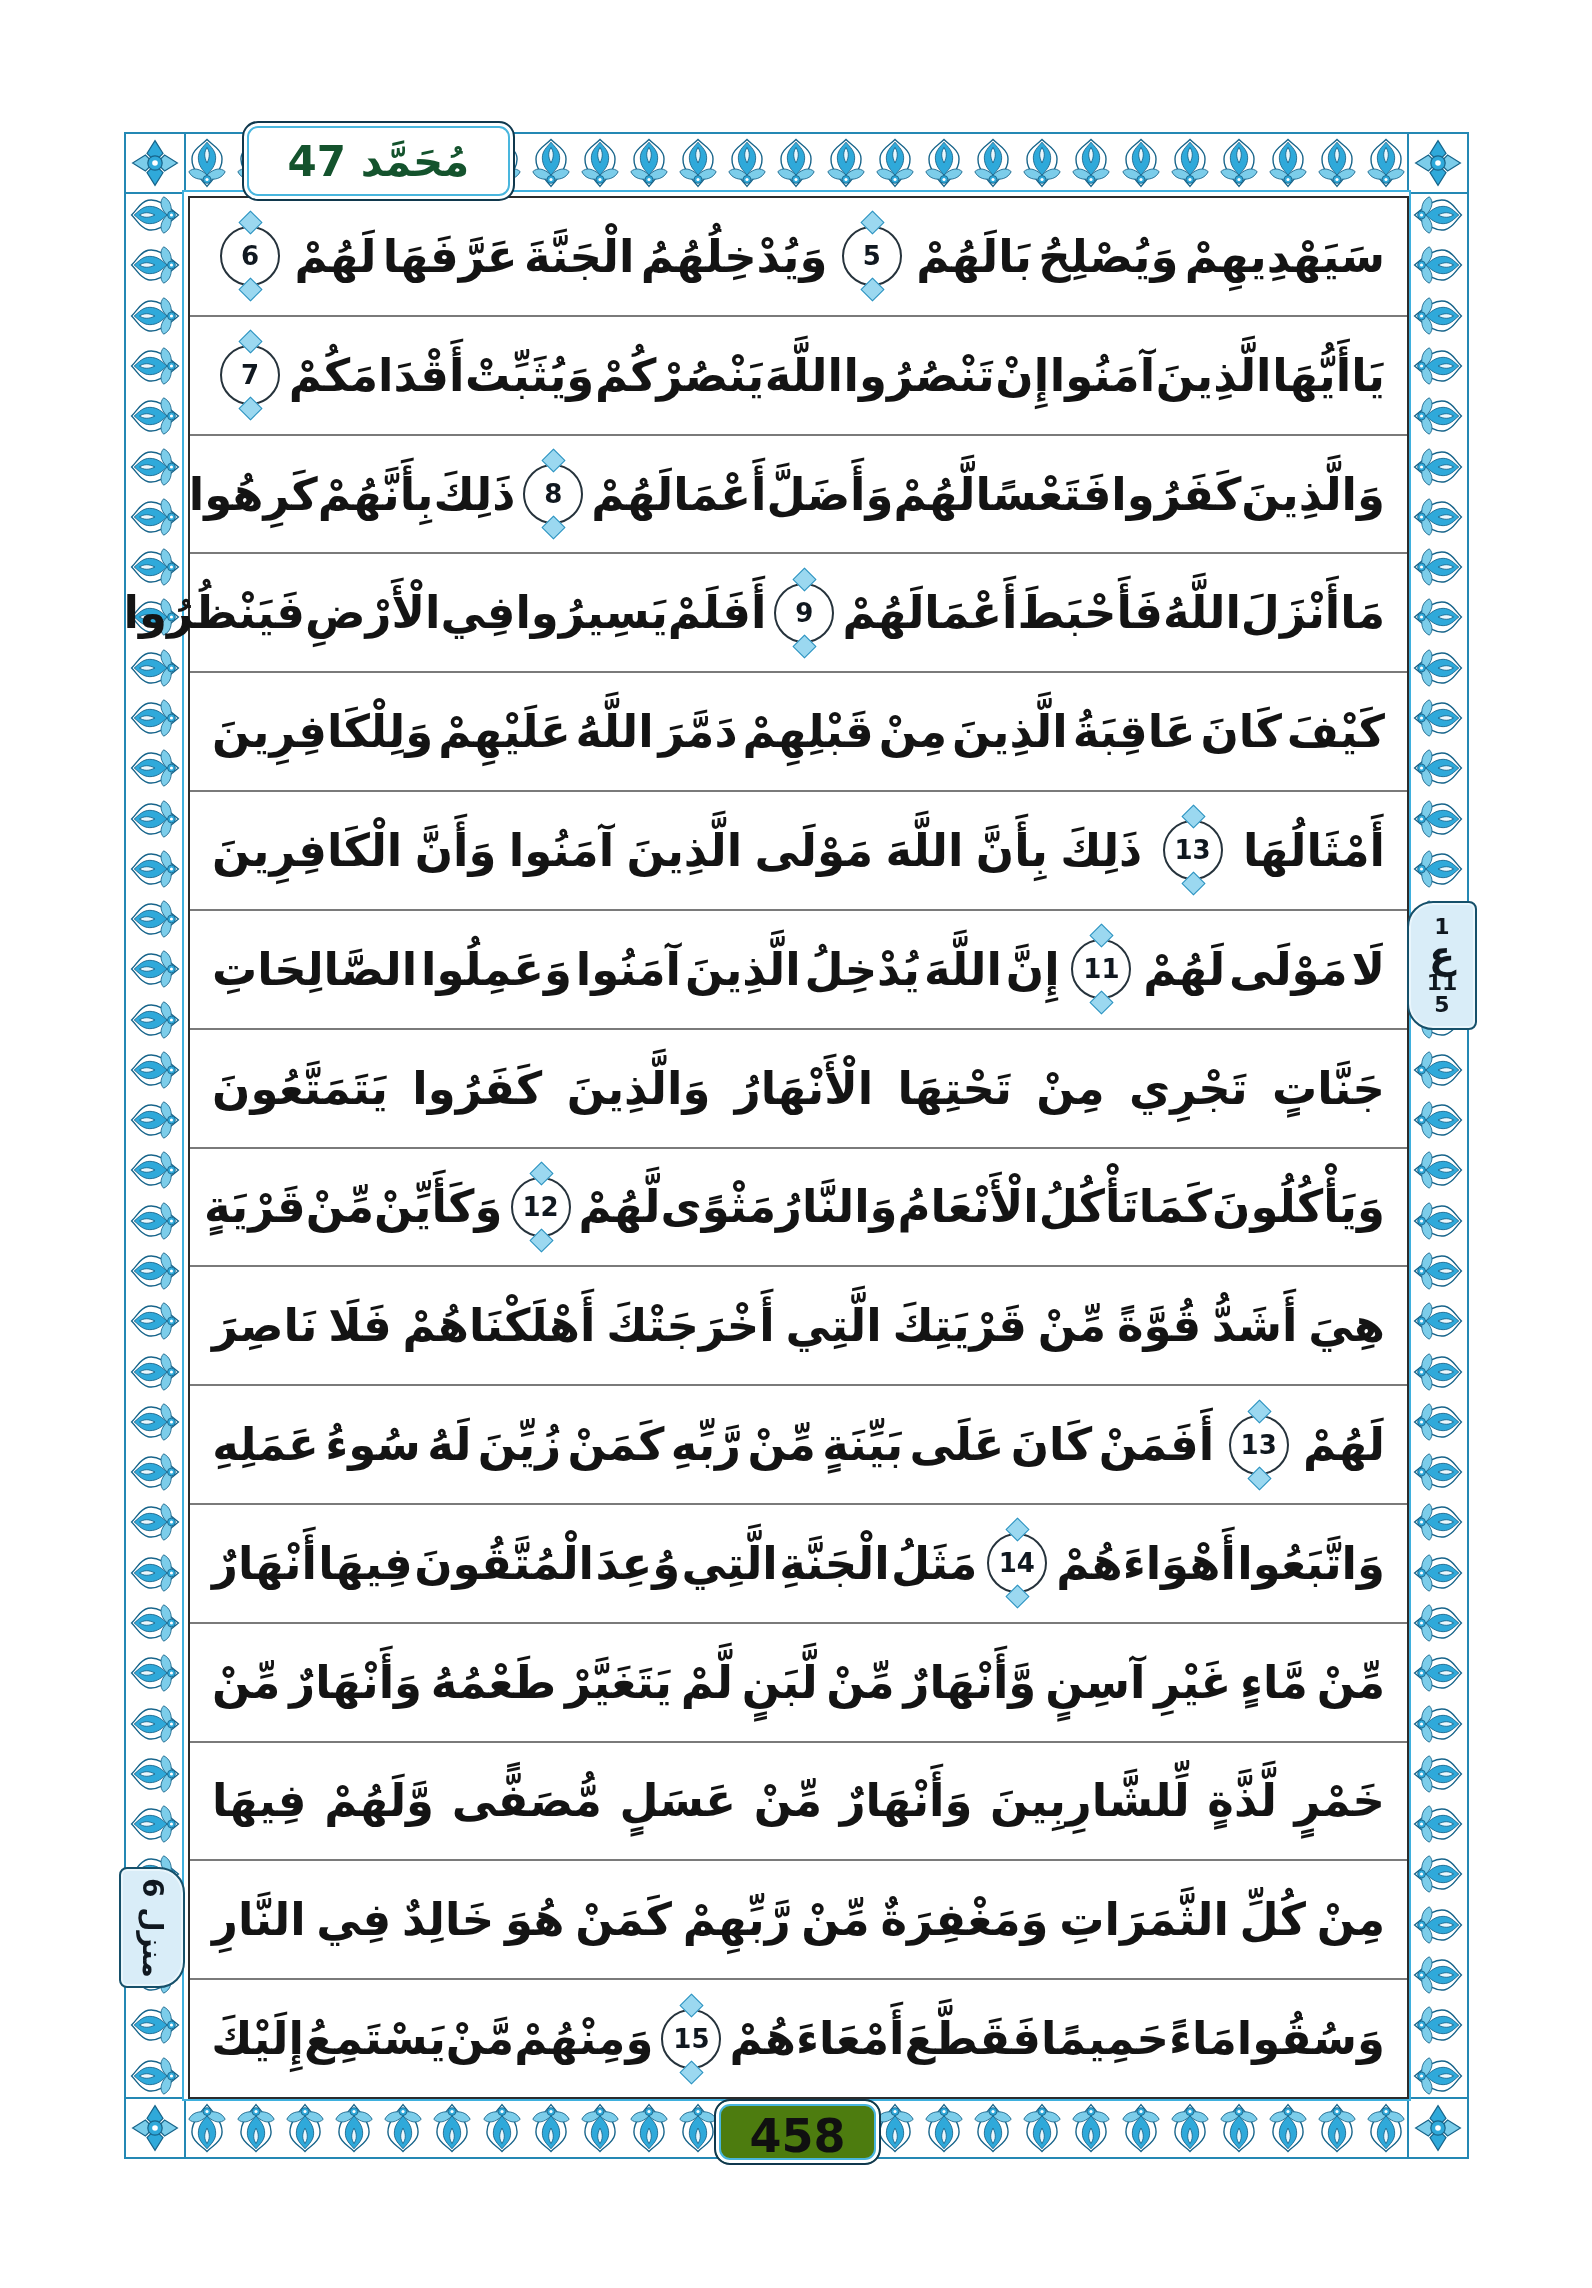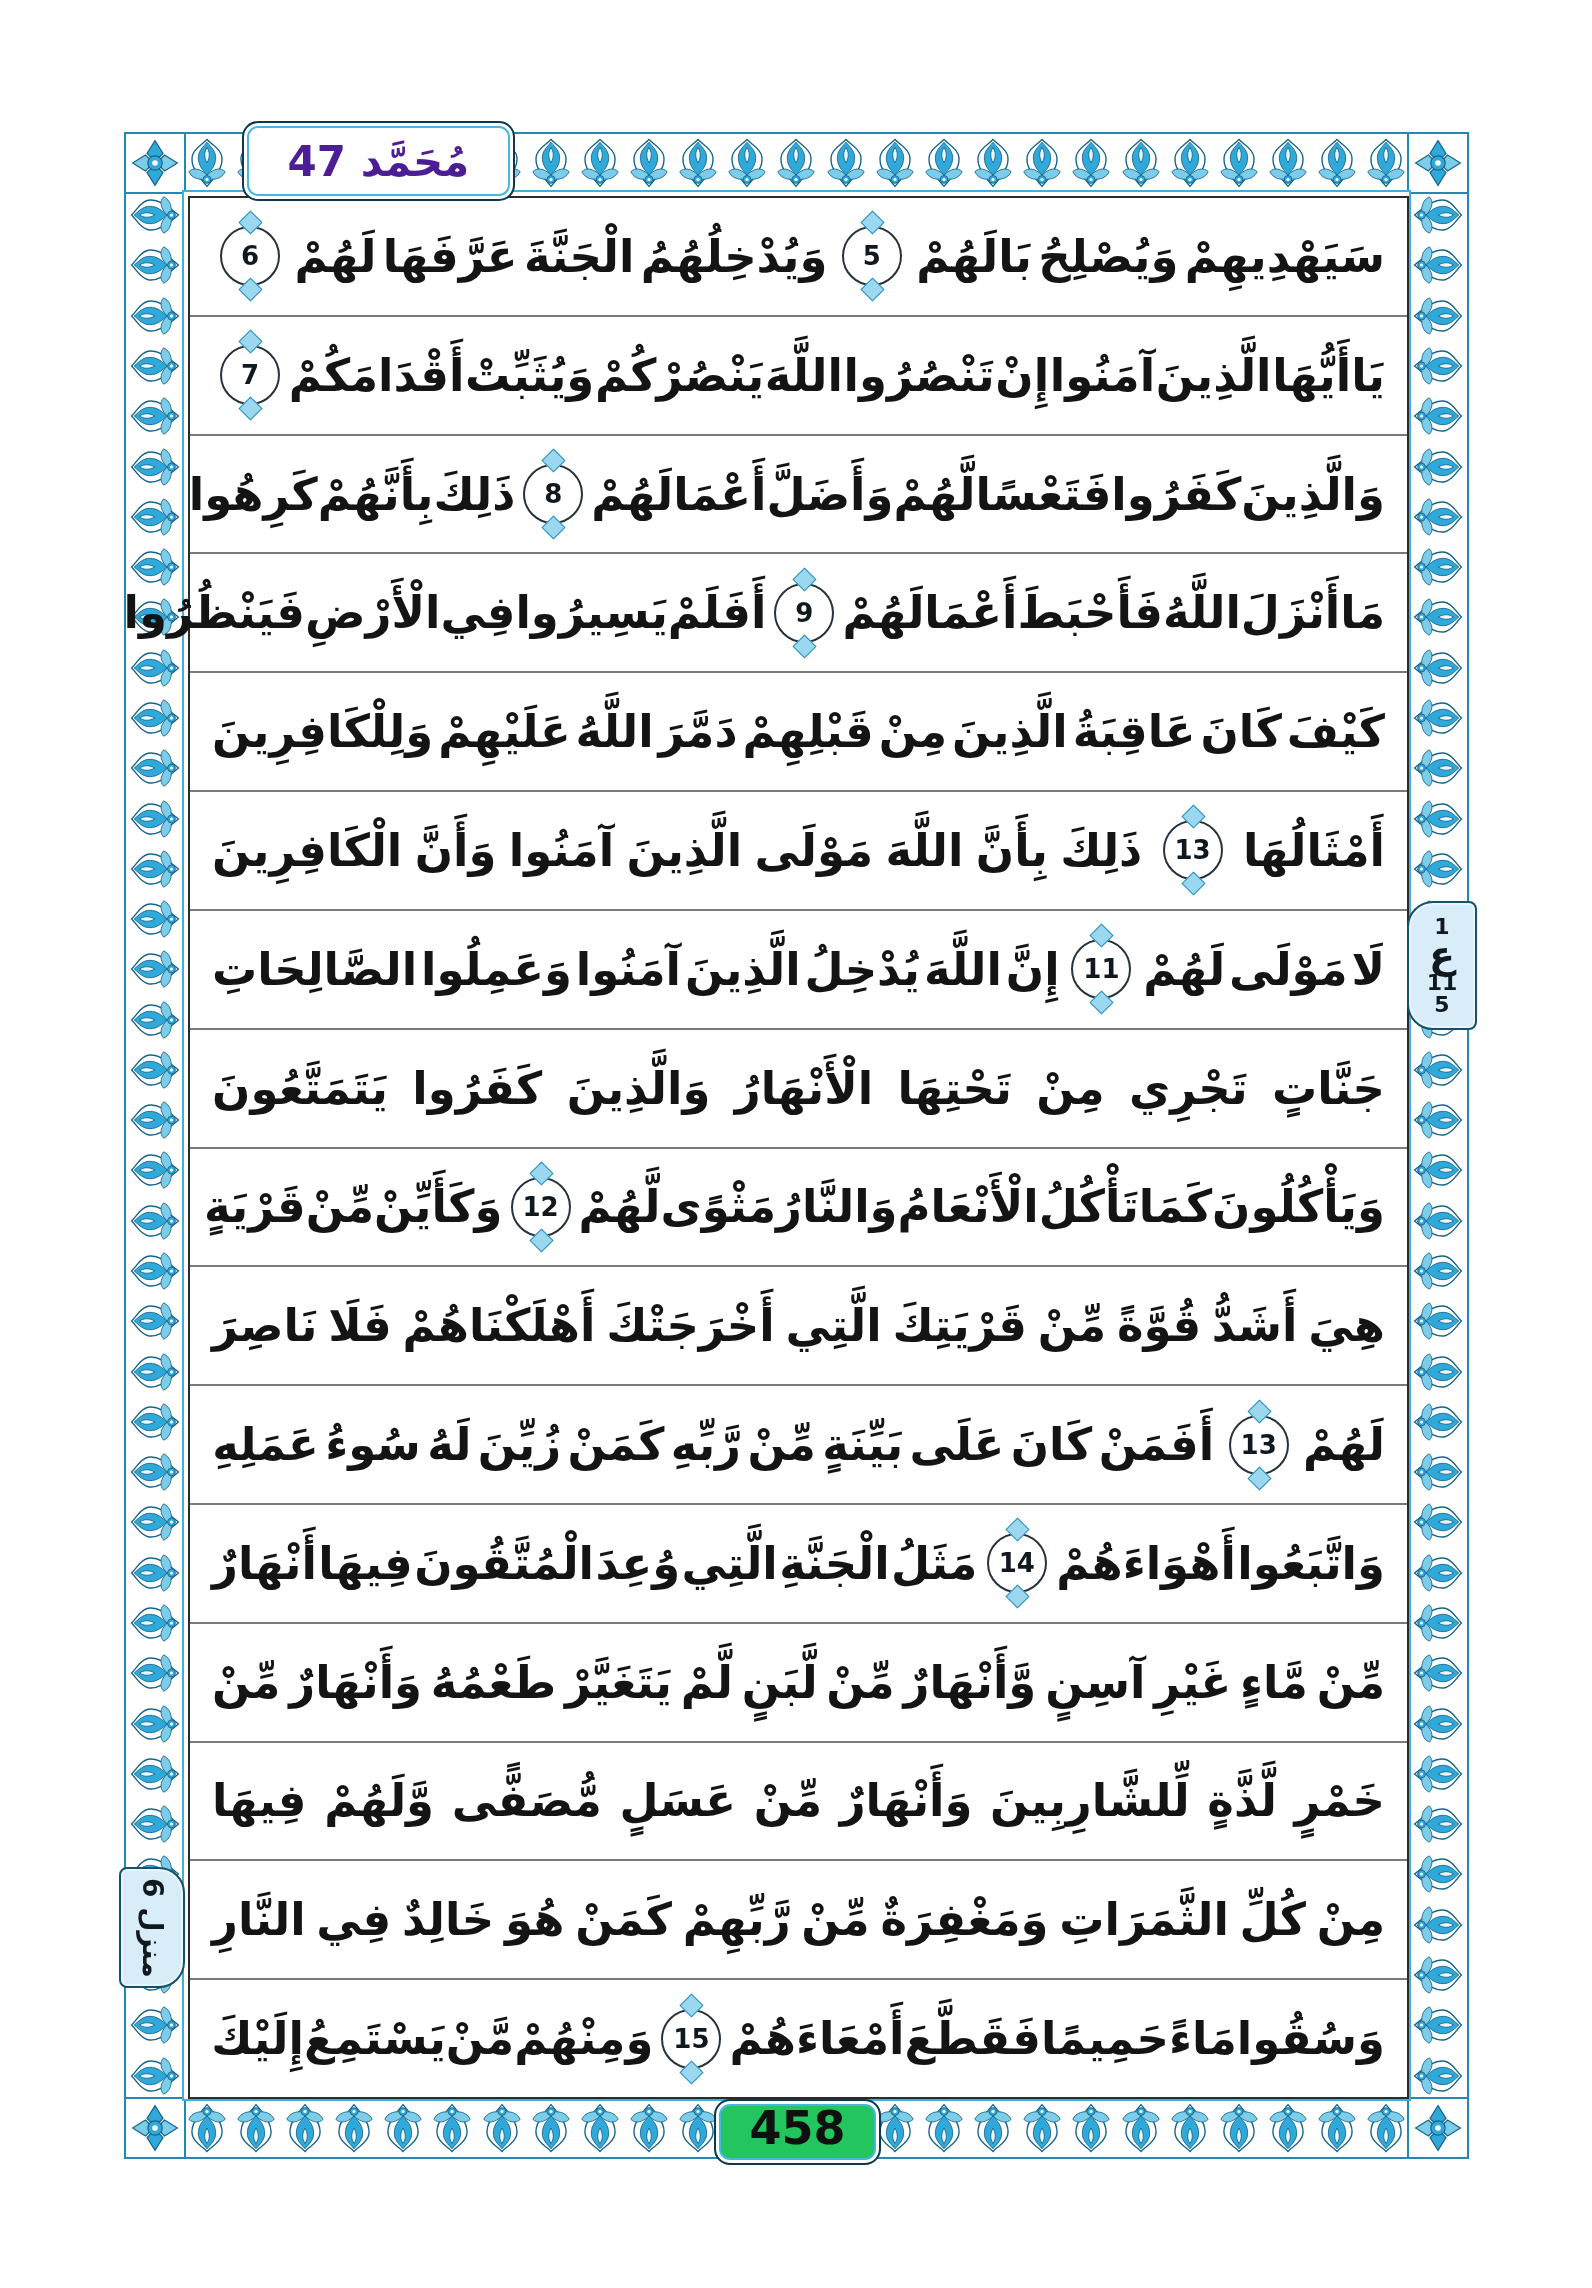--- a/index.html
+++ b/index.html
@@ -34,35 +34,35 @@
         background:#fff;display:flex;align-items:center;justify-content:center;}
   .ayah::before,.ayah::after{content:"";position:absolute;left:50%;width:15px;height:15px;margin-left:-8px;
         background:#9bd8f0;border:1.5px solid #2f93c0;transform:rotate(45deg);}
   .ayah::before{top:-14px;} .ayah::after{bottom:-14px;}
   .ayah-n{font-size:26px;font-weight:700;color:#101820;line-height:1;}
   
   .tab{position:absolute;top:121px;height:76px;background:#fff;border:2.5px solid #10384d;border-radius:16px;
        box-shadow:inset 0 0 0 3px #fff,inset 0 0 0 5px #49b6de;display:flex;align-items:center;justify-content:center;z-index:3;}
   .tab-surah{left:242px;width:269px;}
   .tab-juz{left:1085px;width:269px;}
-  .tab-label{font-size:42px;font-weight:700;color:#4c1d95;direction:rtl;}
+  .tab-label{font-size:42px;font-weight:700;color:#14532d;direction:rtl;}
   
   .ruku-tab{position:absolute;left:1407px;top:901px;width:66px;height:125px;z-index:3;background:#d9edf8;
        border:2px solid #16506a;border-radius:26px 8px 8px 26px;box-shadow:inset 0 0 0 2px #eaf6fc;
        display:flex;flex-direction:column;align-items:center;justify-content:center;line-height:1;}
   .ruku-small{font-size:22px;font-weight:700;color:#101820;}
   .ruku-ain{font-size:38px;font-weight:700;color:#101820;margin:-2px 0;}
   .manzil-tab{position:absolute;left:119px;top:1867px;width:62px;height:117px;z-index:3;background:#d9edf8;
        border:2px solid #16506a;border-radius:8px 26px 26px 8px;box-shadow:inset 0 0 0 2px #eaf6fc;
        display:flex;align-items:center;justify-content:center;}
   .manzil-text{writing-mode:vertical-rl;text-orientation:sideways;direction:rtl;font-size:28px;font-weight:700;color:#101820;white-space:nowrap;}
   
-  .page-tab{position:absolute;left:714px;top:2099px;width:163px;height:62px;z-index:3;background:#22c55e;
+  .page-tab{position:absolute;left:714px;top:2099px;width:163px;height:62px;z-index:3;background:#4d7c0f;
        border:2.5px solid #10384d;border-radius:16px;box-shadow:inset 0 0 0 3px #fff,inset 0 0 0 5px #49b6de;
-       display:flex;align-items:flex-start;justify-content:center;}
+       display:flex;align-items:flex-end;justify-content:center;}
   .page-num{font-size:46px;font-weight:700;color:#101010;}
 </style>
 </head>
 <body>
 
 <div class="page">
 
   <div class="frame">
     <div class="corner tl">
         <svg viewBox="0 0 60 60">

